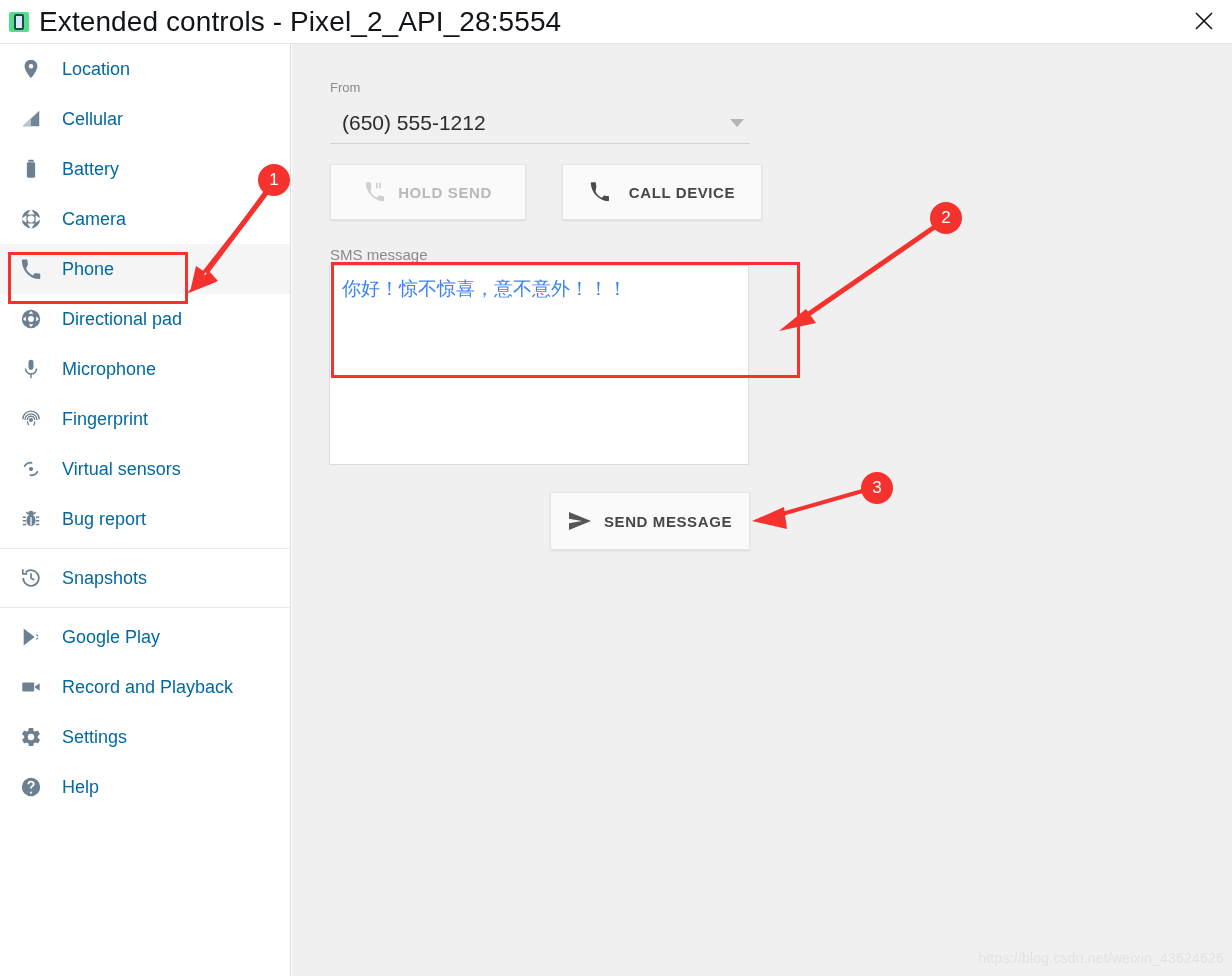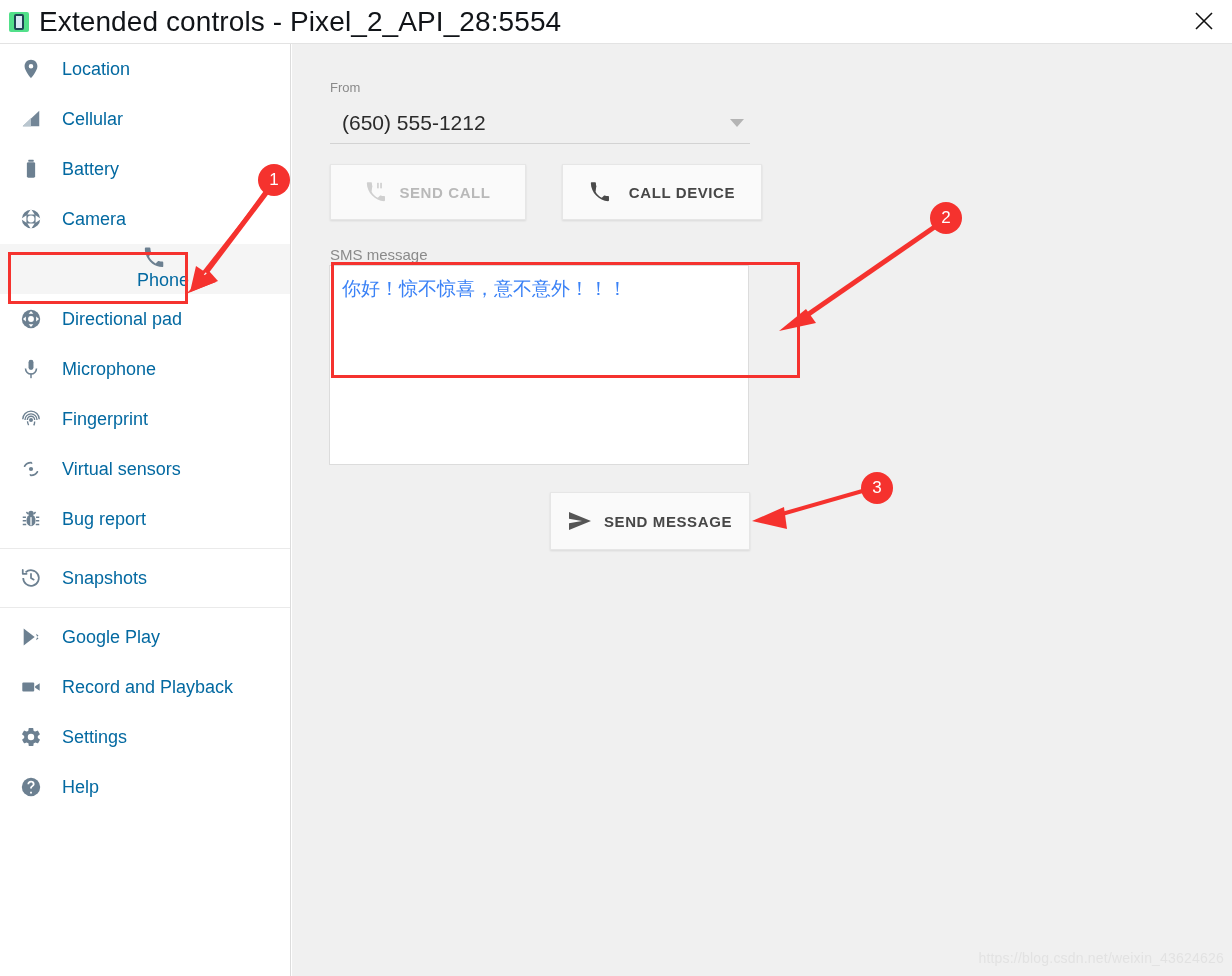--- a/index.html
+++ b/index.html
@@ -75,21 +75,20 @@
     position: relative;
     height: 50px;
     display: flex;
     align-items: center;
     padding-left: 18px;
     box-sizing: border-box;
     cursor: pointer;
   }
   .nav-item.selected {
     background: #f5f5f5;
-    flex-direction: column;
   }
   .nav-icon {
     width: 26px; height: 26px;
     flex: 0 0 26px;
     display: flex;
     align-items: center;
     justify-content: center;
     color: #6c8091;
   }
   .nav-icon svg { display: block; }
@@ -435,21 +434,21 @@
   </div>
 
   <div class="flat-btn" id="hold-call-btn">
     <span class="btn-icon">
       <svg width="22" height="22" viewBox="0 0 24 24" fill="currentColor">
         <path d="M7.2 11.6c1.5 2.9 3.9 5.3 6.8 6.8l2.2-2.2c.28-.28.66-.37 1-.28 1.1.37 2.3.57 3.6.57.55 0 1 .45 1 1v3.5c0 .55-.45 1-1 1C11.3 22 2 12.7 2 2.3c0-.55.45-1 1-1h3.5c.55 0 1 .45 1 1 0 1.25.2 2.45.57 3.6.1.35 0 .72-.28 1L7.2 11.6z"></path>
         <rect x="13.2" y="2" width="1.8" height="6"></rect>
         <rect x="16.6" y="2" width="1.8" height="6"></rect>
       </svg>
     </span>
-    <span class="btn-label">SEND CALL</span>
+    <span class="btn-label">HOLD SEND</span>
   </div>
 
   <div class="flat-btn" id="call-device-btn">
     <span class="btn-icon">
       <svg width="22" height="22" viewBox="0 0 24 24" fill="currentColor">
         <path d="M7.2 11.6c1.5 2.9 3.9 5.3 6.8 6.8l2.2-2.2c.28-.28.66-.37 1-.28 1.1.37 2.3.57 3.6.57.55 0 1 .45 1 1v3.5c0 .55-.45 1-1 1C11.3 22 2 12.7 2 2.3c0-.55.45-1 1-1h3.5c.55 0 1 .45 1 1 0 1.25.2 2.45.57 3.6.1.35 0 .72-.28 1L7.2 11.6z"></path>
       </svg>
     </span>
     <span class="btn-label">CALL DEVICE</span>
   </div>

